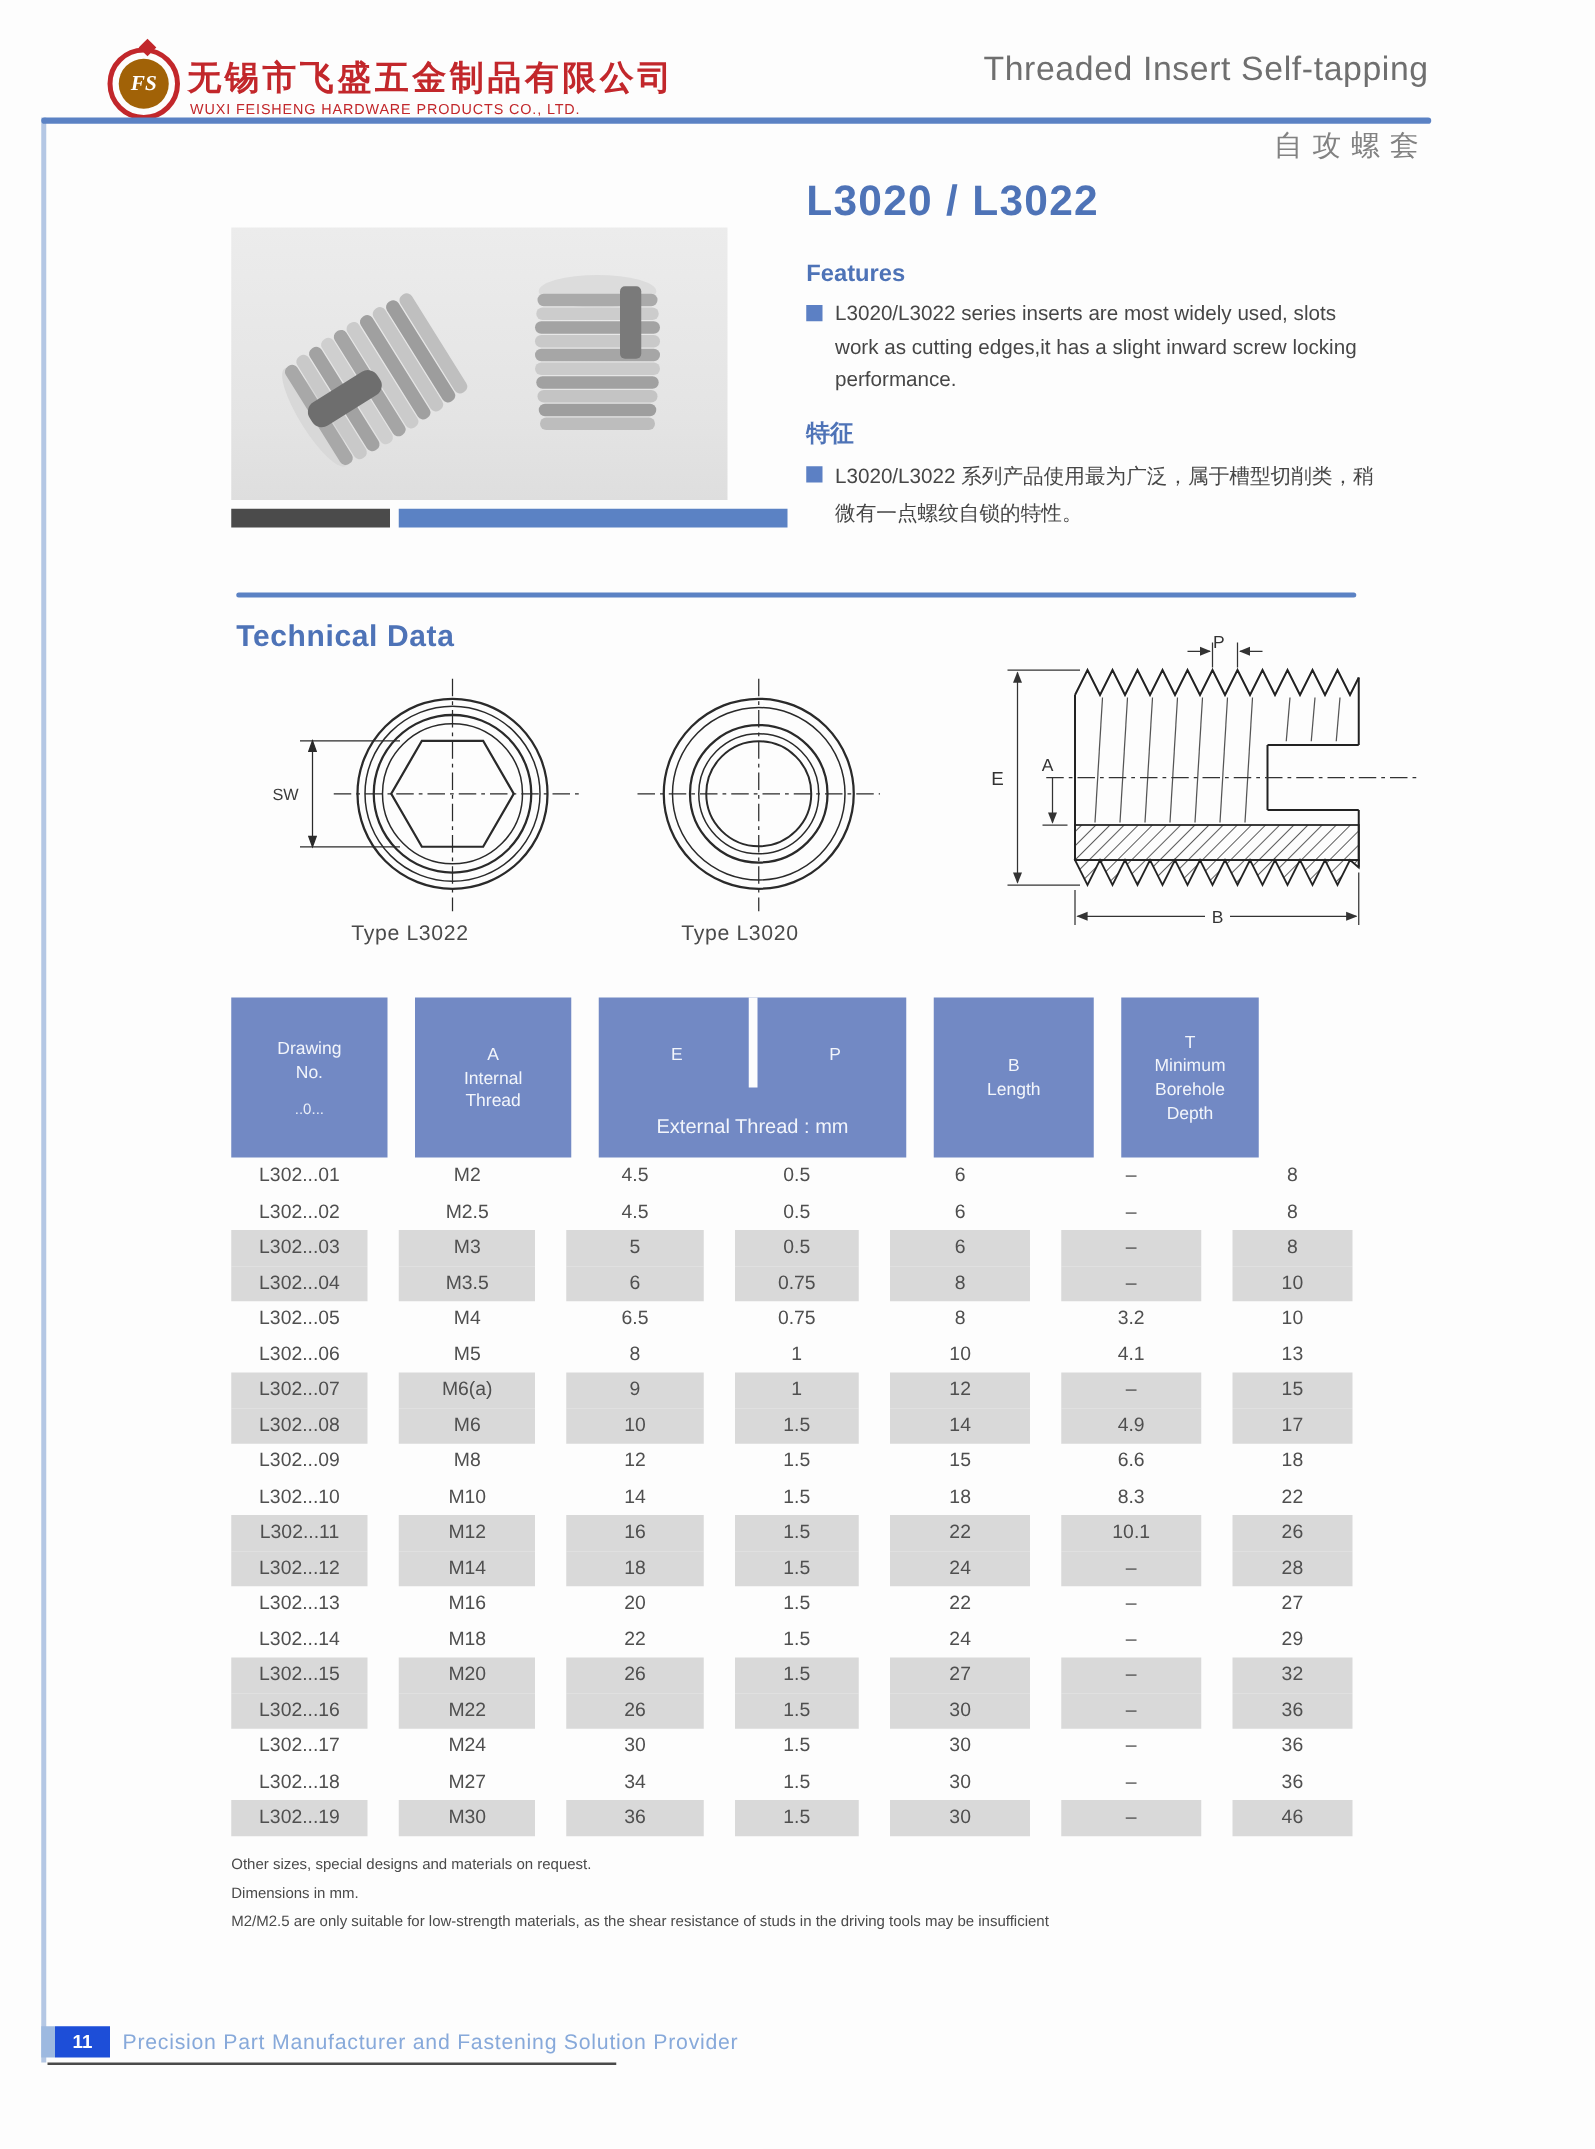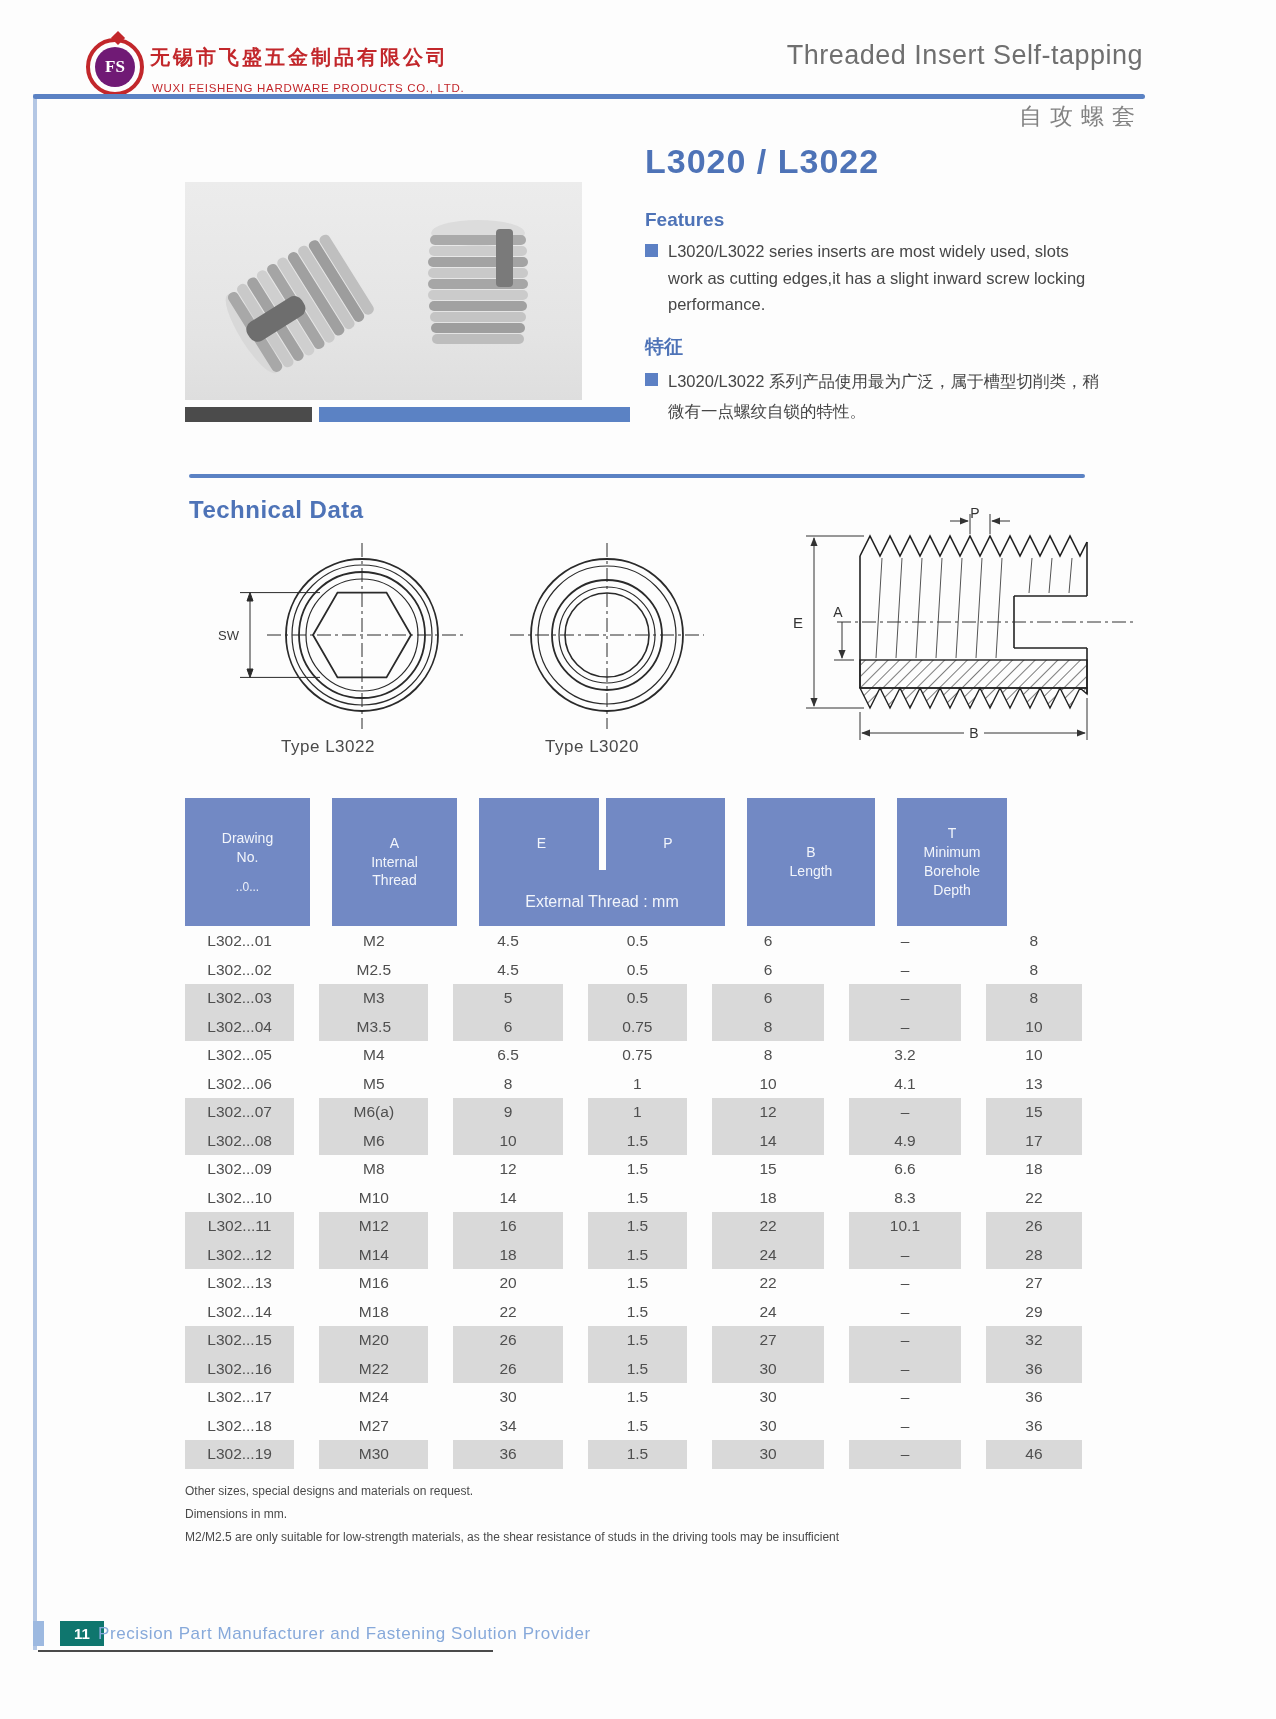--- a/index.html
+++ b/index.html
@@ -3,25 +3,25 @@
 <meta charset="utf-8">
 <style>
   html,body{margin:0;padding:0;background:#ffffff;}
   .page{position:relative;width:1276px;height:1719px;background:#fdfdfd;overflow:hidden;
         font-family:"Liberation Sans",sans-serif;color:#464646;}
   
   .left-rule{position:absolute;left:33px;top:94px;width:4px;height:1556px;background:#b4c7e4;}
   .logo{position:absolute;left:86px;top:38px;width:58px;height:58px;border:4px solid #c2272b;
         border-radius:50%;box-sizing:border-box;}
   .logo-inner{position:absolute;left:5px;top:5px;width:40px;height:40px;border-radius:50%;
-        background:#701a75;color:#fff;font-weight:bold;font-size:17px;
+        background:#a16207;color:#fff;font-style:italic;font-weight:bold;font-size:17px;
         display:flex;align-items:center;justify-content:center;font-family:"Liberation Serif",serif;}
   .logo-diamond{position:absolute;left:23px;top:-9px;width:10px;height:10px;background:#c2272b;
         transform:rotate(45deg);}
-  .company-cn{position:absolute;left:150px;top:44px;font-size:20px;font-weight:bold;color:#c2272b;
+  .company-cn{position:absolute;left:150px;top:44px;font-size:27px;font-weight:bold;color:#c2272b;
         letter-spacing:3px;}
   .company-en{position:absolute;left:152px;top:82px;font-size:11.5px;color:#c2272b;letter-spacing:0.7px;}
   .doc-title-en{position:absolute;right:133px;top:40px;font-size:27px;color:#6f6f6f;letter-spacing:0.5px;}
   .doc-title-cn{position:absolute;right:133px;top:101px;font-size:23px;color:#828282;letter-spacing:8px;}
   .header-rule{position:absolute;left:33px;top:94px;width:1112px;height:5px;background:#5b82c4;border-radius:3px;}
   
   .photo{position:absolute;left:185px;top:182px;width:397px;height:218px;
          background:linear-gradient(180deg,#ececec 0%,#e4e4e4 70%,#dedede 100%);}
   .bar-dark{position:absolute;left:185px;top:407px;width:127px;height:15px;background:#4b4b4b;}
   .bar-blue{position:absolute;left:319px;top:407px;width:311px;height:15px;background:#5b82c4;}
@@ -57,21 +57,21 @@
   .h2line{font-size:12px;margin-top:8px;}
   .tbody{margin-top:1px;}
   .trow{display:flex;gap:25px;height:28.5px;}
   .tcell{text-align:center;font-size:15.5px;color:#4f4f4f;line-height:28.5px;}
   .c0,.c1,.c2{width:125px;} .c3{width:114px;} .c4,.c5{width:128px;} .c6{width:110px;}
   .trow.shaded .tcell{background:#d9d9d9;}
   
   .notes{position:absolute;left:185px;top:1484px;width:930px;font-size:12px;color:#4a4a4a;}
   .notes p{margin:0 0 9px 0;}
   .footer-nub{position:absolute;left:33px;top:1621px;width:11px;height:25px;background:#9db9e0;}
-  .page-no{position:absolute;left:60px;top:1621px;width:44px;height:25px;background:#0f766e;color:#fff;
+  .page-no{position:absolute;left:44px;top:1621px;width:44px;height:25px;background:#1d4ed8;color:#fff;
         font-size:15px;font-weight:bold;display:flex;align-items:center;justify-content:center;}
   .tagline{position:absolute;left:98px;top:1624px;font-size:17px;color:#87a9da;letter-spacing:0.6px;}
   .footer-underline{position:absolute;left:38px;top:1650px;width:455px;height:2px;background:#4a4a4a;}
   svg text{font-family:"Liberation Sans",sans-serif;}
 </style>
 </head>
 <body>
 
 <div class="page">
 

